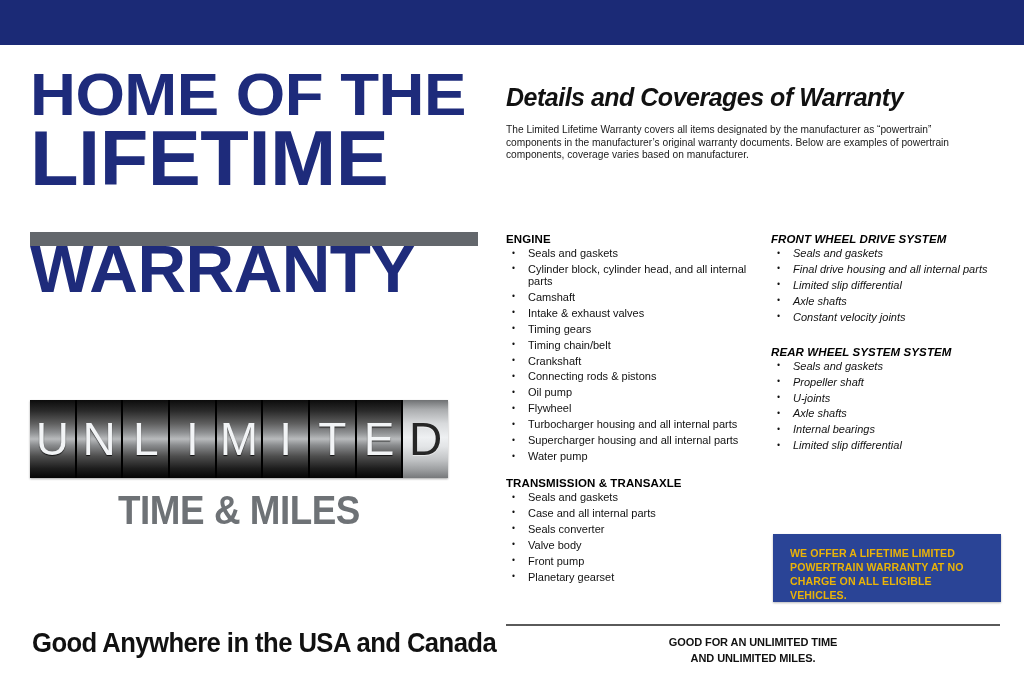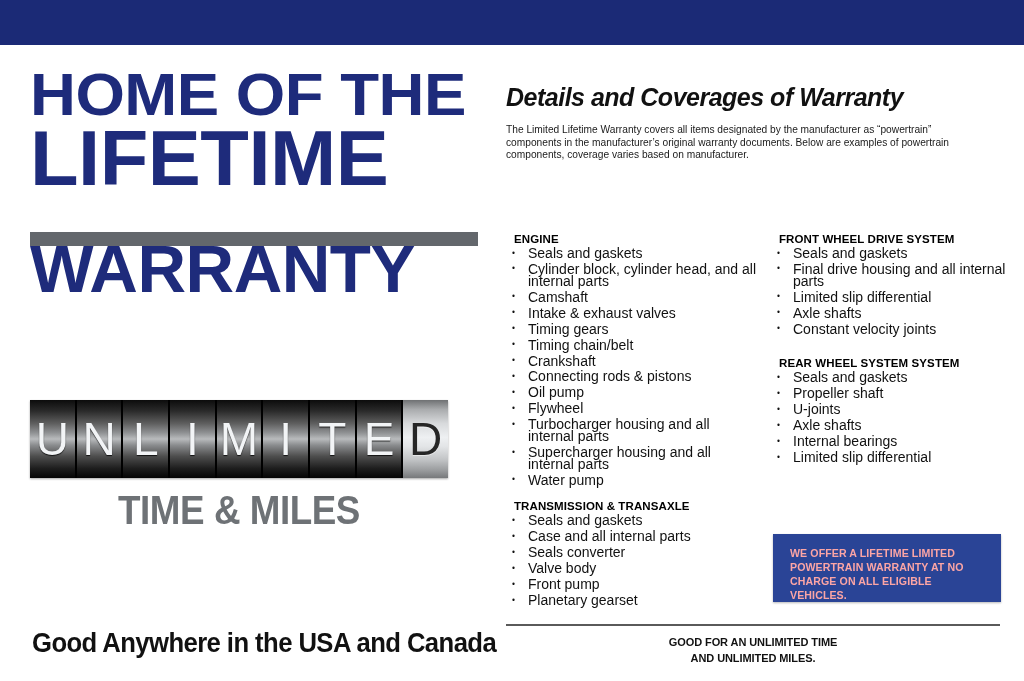--- a/index.html
+++ b/index.html
@@ -108,46 +108,46 @@
     letter-spacing:-0.5px;
     white-space:nowrap;
     font-style:italic;
   }
   .r-desc{
     position:absolute;left:6px;top:79px;width:482px;
     font-size:10.2px;line-height:12.6px;color:#1a1a1a;
   }
 
   .col-a{position:absolute;left:6px;top:188px;width:250px;}
-  .col-b{position:absolute;left:271px;top:188px;width:250px;}
+  .col-b{position:absolute;left:271px;top:188px;width:250px;font-style:italic;}
 
   .sec-title{
     font-size:11.5px;font-weight:bold;color:#000;
     letter-spacing:0.1px;
-    margin:0 0 3px 8px;
+    margin:0 0 3px 0;
   }
   .sec{margin-bottom:14px;}
   ul.items{list-style:none;margin:0;padding:0;}
   ul.items li{
     position:relative;
     padding-left:22px;
-    font-size:14px;line-height:11.6px;color:#111;
+    font-size:11px;line-height:11.6px;color:#111;
     margin-bottom:4.4px;
   }
   ul.items li:before{
     content:"•";
     position:absolute;left:6px;top:-0.5px;
     font-size:8.5px;color:#111;
   }
 
   .callout{
     position:absolute;left:273px;top:489px;
     width:228px;height:68px;
     background:#2a4496;
-    color:#fca5a5;
+    color:#eab308;
     box-shadow:0 1px 2px rgba(0,0,0,.28);
   }
   .callout-text{
     position:absolute;left:17px;top:12px;width:200px;
     font-size:10.6px;line-height:14px;font-weight:bold;
     letter-spacing:0.1px;
   }
 
   .hr{
     position:absolute;left:6px;top:579px;width:494px;height:2px;

